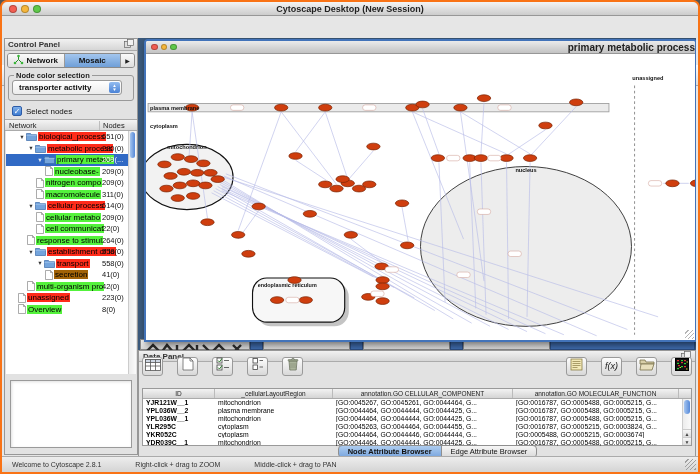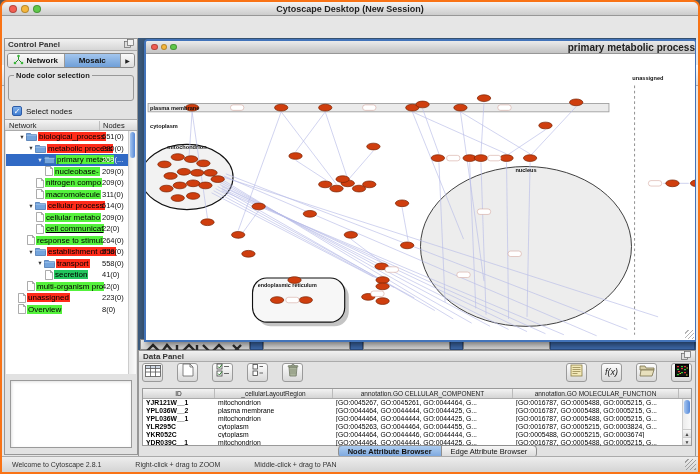--- a/index.html
+++ b/index.html
@@ -94,21 +94,21 @@
   .iw-canvas svg{width:100%;height:100%;display:block;}
   svg text{font-family:"Liberation Sans",sans-serif;}
   .iw-grip{position:absolute;right:1px;bottom:1px;width:9px;height:9px;
     background:repeating-linear-gradient(135deg,transparent 0 2px,#b5b5b5 2px 3px);}
   
   .data-panel{position:absolute;left:136px;top:348px;right:2px;height:110px;
     background:#e2e2e2;border:1px solid #979797;}
   .dp-header{position:absolute;left:0;right:0;top:0;height:11px;display:flex;align-items:center;
     justify-content:space-between;padding:0 4px;font-size:8px;font-weight:bold;color:#333;
     background:linear-gradient(#f1f1f1,#d6d6d6);border-bottom:1px solid #ababab;}
-  .dp-toolbar{position:absolute;left:3px;right:3px;top:10px;height:22px;display:flex;align-items:center;gap:14px;}
+  .dp-toolbar{position:absolute;left:3px;right:3px;top:4px;height:22px;display:flex;align-items:center;gap:14px;}
   .dp-btn{width:21px;height:19px;border:1px solid #9a9a9a;border-radius:3px;
     background:linear-gradient(#fdfdfd,#d8d8d8);display:inline-flex;align-items:center;justify-content:center;flex:none;}
   .dp-spacer{flex:1;}
   .dp-table{position:absolute;left:3px;right:3px;top:37px;height:58px;background:#fff;border:1px solid #9a9a9a;}
   .dpt-head{display:flex;height:10px;background:linear-gradient(#f3f3f3,#d4d4d4);
     border-bottom:1px solid #ababab;font-size:6.5px;color:#222;}
   .dpt-hcell{border-right:1px solid #bbb;display:flex;align-items:center;justify-content:center;
     overflow:hidden;white-space:nowrap;flex:none;}
   .dpt-row{display:flex;height:7.9px;font-size:6.8px;color:#000;align-items:center;}
   .dpt-cell{padding-left:3px;overflow:hidden;white-space:nowrap;flex:none;}
@@ -273,20 +273,27 @@
             </svg></span>
           <span>Network</span>
         </div>
         <div class="cp-tab active">
           <span>Mosaic</span>
         </div>
         <div class="cp-tab-more">▶</div>
       </div>
     <div class="fieldset">
       <span class="legend">Node color selection</span>
+      <div class="mac-select">
+        <span>transporter activity</span>
+        <span class="stepper">
+            <span>▲</span>
+            <span>▼</span>
+          </span>
+      </div>
     </div>
     <div class="cb-row">
       <span class="checkbox">✓</span>
       <span>Select nodes</span>
     </div>
     <div class="tree-header">
       <span class="th1">Network</span>
       <span class="th2">Nodes</span>
     </div>
     <div class="tree-wrap">
@@ -384,21 +391,21 @@
             <span class="t-count">209(0)</span>
           </div>
           <div class="tree-row">
             <span style="width: 30px; flex: 0 0 auto;"></span>
             <span class="t-icon">
               <svg width="8" height="10" viewBox="0 0 8 10">
                 <path d="M0.5 0.5h5l2 2v7h-7z" fill="#fff" stroke="#888" stroke-width="0.7"></path>
                 <path d="M5.5 0.5v2h2" fill="none" stroke="#888" stroke-width="0.7"></path>
               </svg>
             </span>
-            <span class="t-label" style="background: rgb(84, 242, 60); text-decoration: underline;">cell communicat</span>
+            <span class="t-label" style="background: rgb(84, 242, 60);">cell communicat</span>
             <span class="t-count">22(0)</span>
           </div>
           <div class="tree-row">
             <span style="width: 21px; flex: 0 0 auto;"></span>
             <span class="t-icon">
               <svg width="8" height="10" viewBox="0 0 8 10">
                 <path d="M0.5 0.5h5l2 2v7h-7z" fill="#fff" stroke="#888" stroke-width="0.7"></path>
                 <path d="M5.5 0.5v2h2" fill="none" stroke="#888" stroke-width="0.7"></path>
               </svg>
             </span>
@@ -430,21 +437,21 @@
             <span class="t-count">558(0)</span>
           </div>
           <div class="tree-row">
             <span style="width: 39px; flex: 0 0 auto;"></span>
             <span class="t-icon">
               <svg width="8" height="10" viewBox="0 0 8 10">
                 <path d="M0.5 0.5h5l2 2v7h-7z" fill="#fff" stroke="#888" stroke-width="0.7"></path>
                 <path d="M5.5 0.5v2h2" fill="none" stroke="#888" stroke-width="0.7"></path>
               </svg>
             </span>
-            <span class="t-label" style="background: #22c55e;">secretion</span>
+            <span class="t-label" style="background: #a16207;">secretion</span>
             <span class="t-count">41(0)</span>
           </div>
           <div class="tree-row">
             <span style="width: 21px; flex: 0 0 auto;"></span>
             <span class="t-icon">
               <svg width="8" height="10" viewBox="0 0 8 10">
                 <path d="M0.5 0.5h5l2 2v7h-7z" fill="#fff" stroke="#888" stroke-width="0.7"></path>
                 <path d="M5.5 0.5v2h2" fill="none" stroke="#888" stroke-width="0.7"></path>
               </svg>
             </span>

